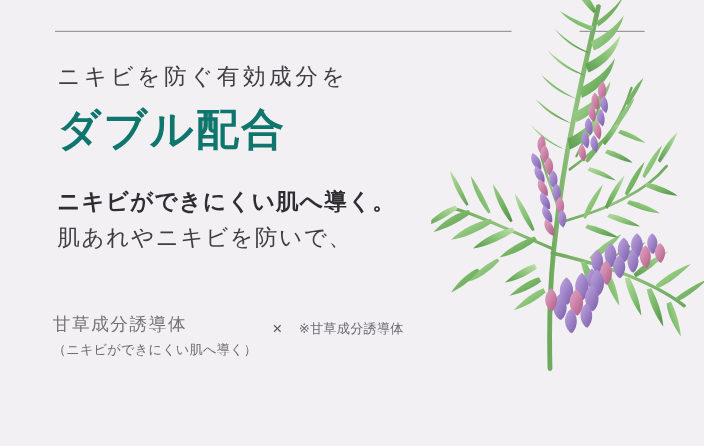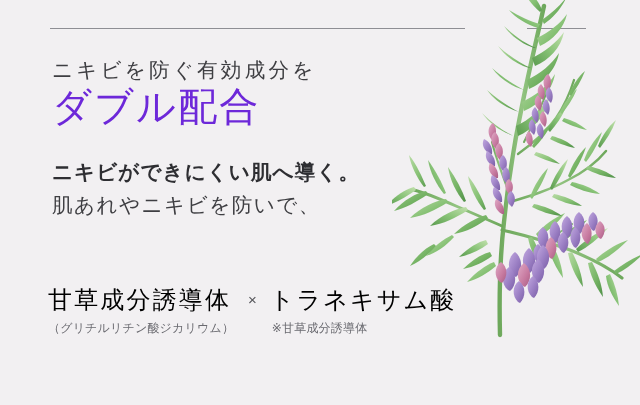--- a/index.html
+++ b/index.html
@@ -54,24 +54,24 @@
     line-height: 1.32;
     color: #3e3e42;
     letter-spacing: 0.16em;
     font-weight: 400;
     white-space: nowrap;
   }
 
   .headline {
     font-size: 39px;
     line-height: 1.22;
-    color: #6d28d9;
+    color: #0f766e;
     letter-spacing: 0.055em;
-    font-weight: 400;
-    margin-top: 0;
+    font-weight: 700;
+    margin-top: 12px;
     white-space: nowrap;
   }
 
   .subcopy {
     margin-top: 24px;
   }
   .subcopy-line {
     font-size: 20.5px;
     line-height: 1.62;
     color: #3e3e42;
@@ -90,23 +90,23 @@
     left: 48px;
     top: 286px;
     display: flex;
     align-items: flex-start;
   }
   .ing-col {
     display: flex;
     flex-direction: column;
   }
   .ing-name {
-    font-size: 24px;
+    font-size: 16px;
     line-height: 1.2;
-    color: #000000;
+    color: #737373;
     letter-spacing: 0.09em;
     white-space: nowrap;
   }
   .ing-note {
     font-size: 12px;
     line-height: 1.3;
     color: #6a6a70;
     letter-spacing: 0.015em;
     margin-top: 6px;
     white-space: nowrap;
@@ -146,25 +146,24 @@
     <div class="headline">ダブル配合</div>
     <div class="subcopy">
       <div class="subcopy-line is-bold">ニキビができにくい肌へ導く。</div>
       <div class="subcopy-line">肌あれやニキビを防いで、</div>
     </div>
   </div>
 
   <div class="ingredients">
     <div class="ing-col ing-col-left">
       <div class="ing-name">甘草成分誘導体</div>
-      <div class="ing-note">（グリチルリチン酸ジカリウム）</div>
+      <div class="ing-note">（ニキビができにくい肌へ導く）</div>
     </div>
     <div class="ing-times">×</div>
     <div class="ing-col ing-col-right">
-      <div class="ing-name">トラネキサム酸</div>
       <div class="ing-note">※甘草成分誘導体</div>
     </div>
   </div>
 
   <div class="plant">
     <svg viewBox="0 0 248 352" xmlns="http://www.w3.org/2000/svg" aria-hidden="true">
       <defs>
         <linearGradient id="lfA" x1="0" y1="0" x2="1" y2="1">
           <stop offset="0%" stop-color="#9ccd8a"></stop>
           <stop offset="55%" stop-color="#74b263"></stop>

